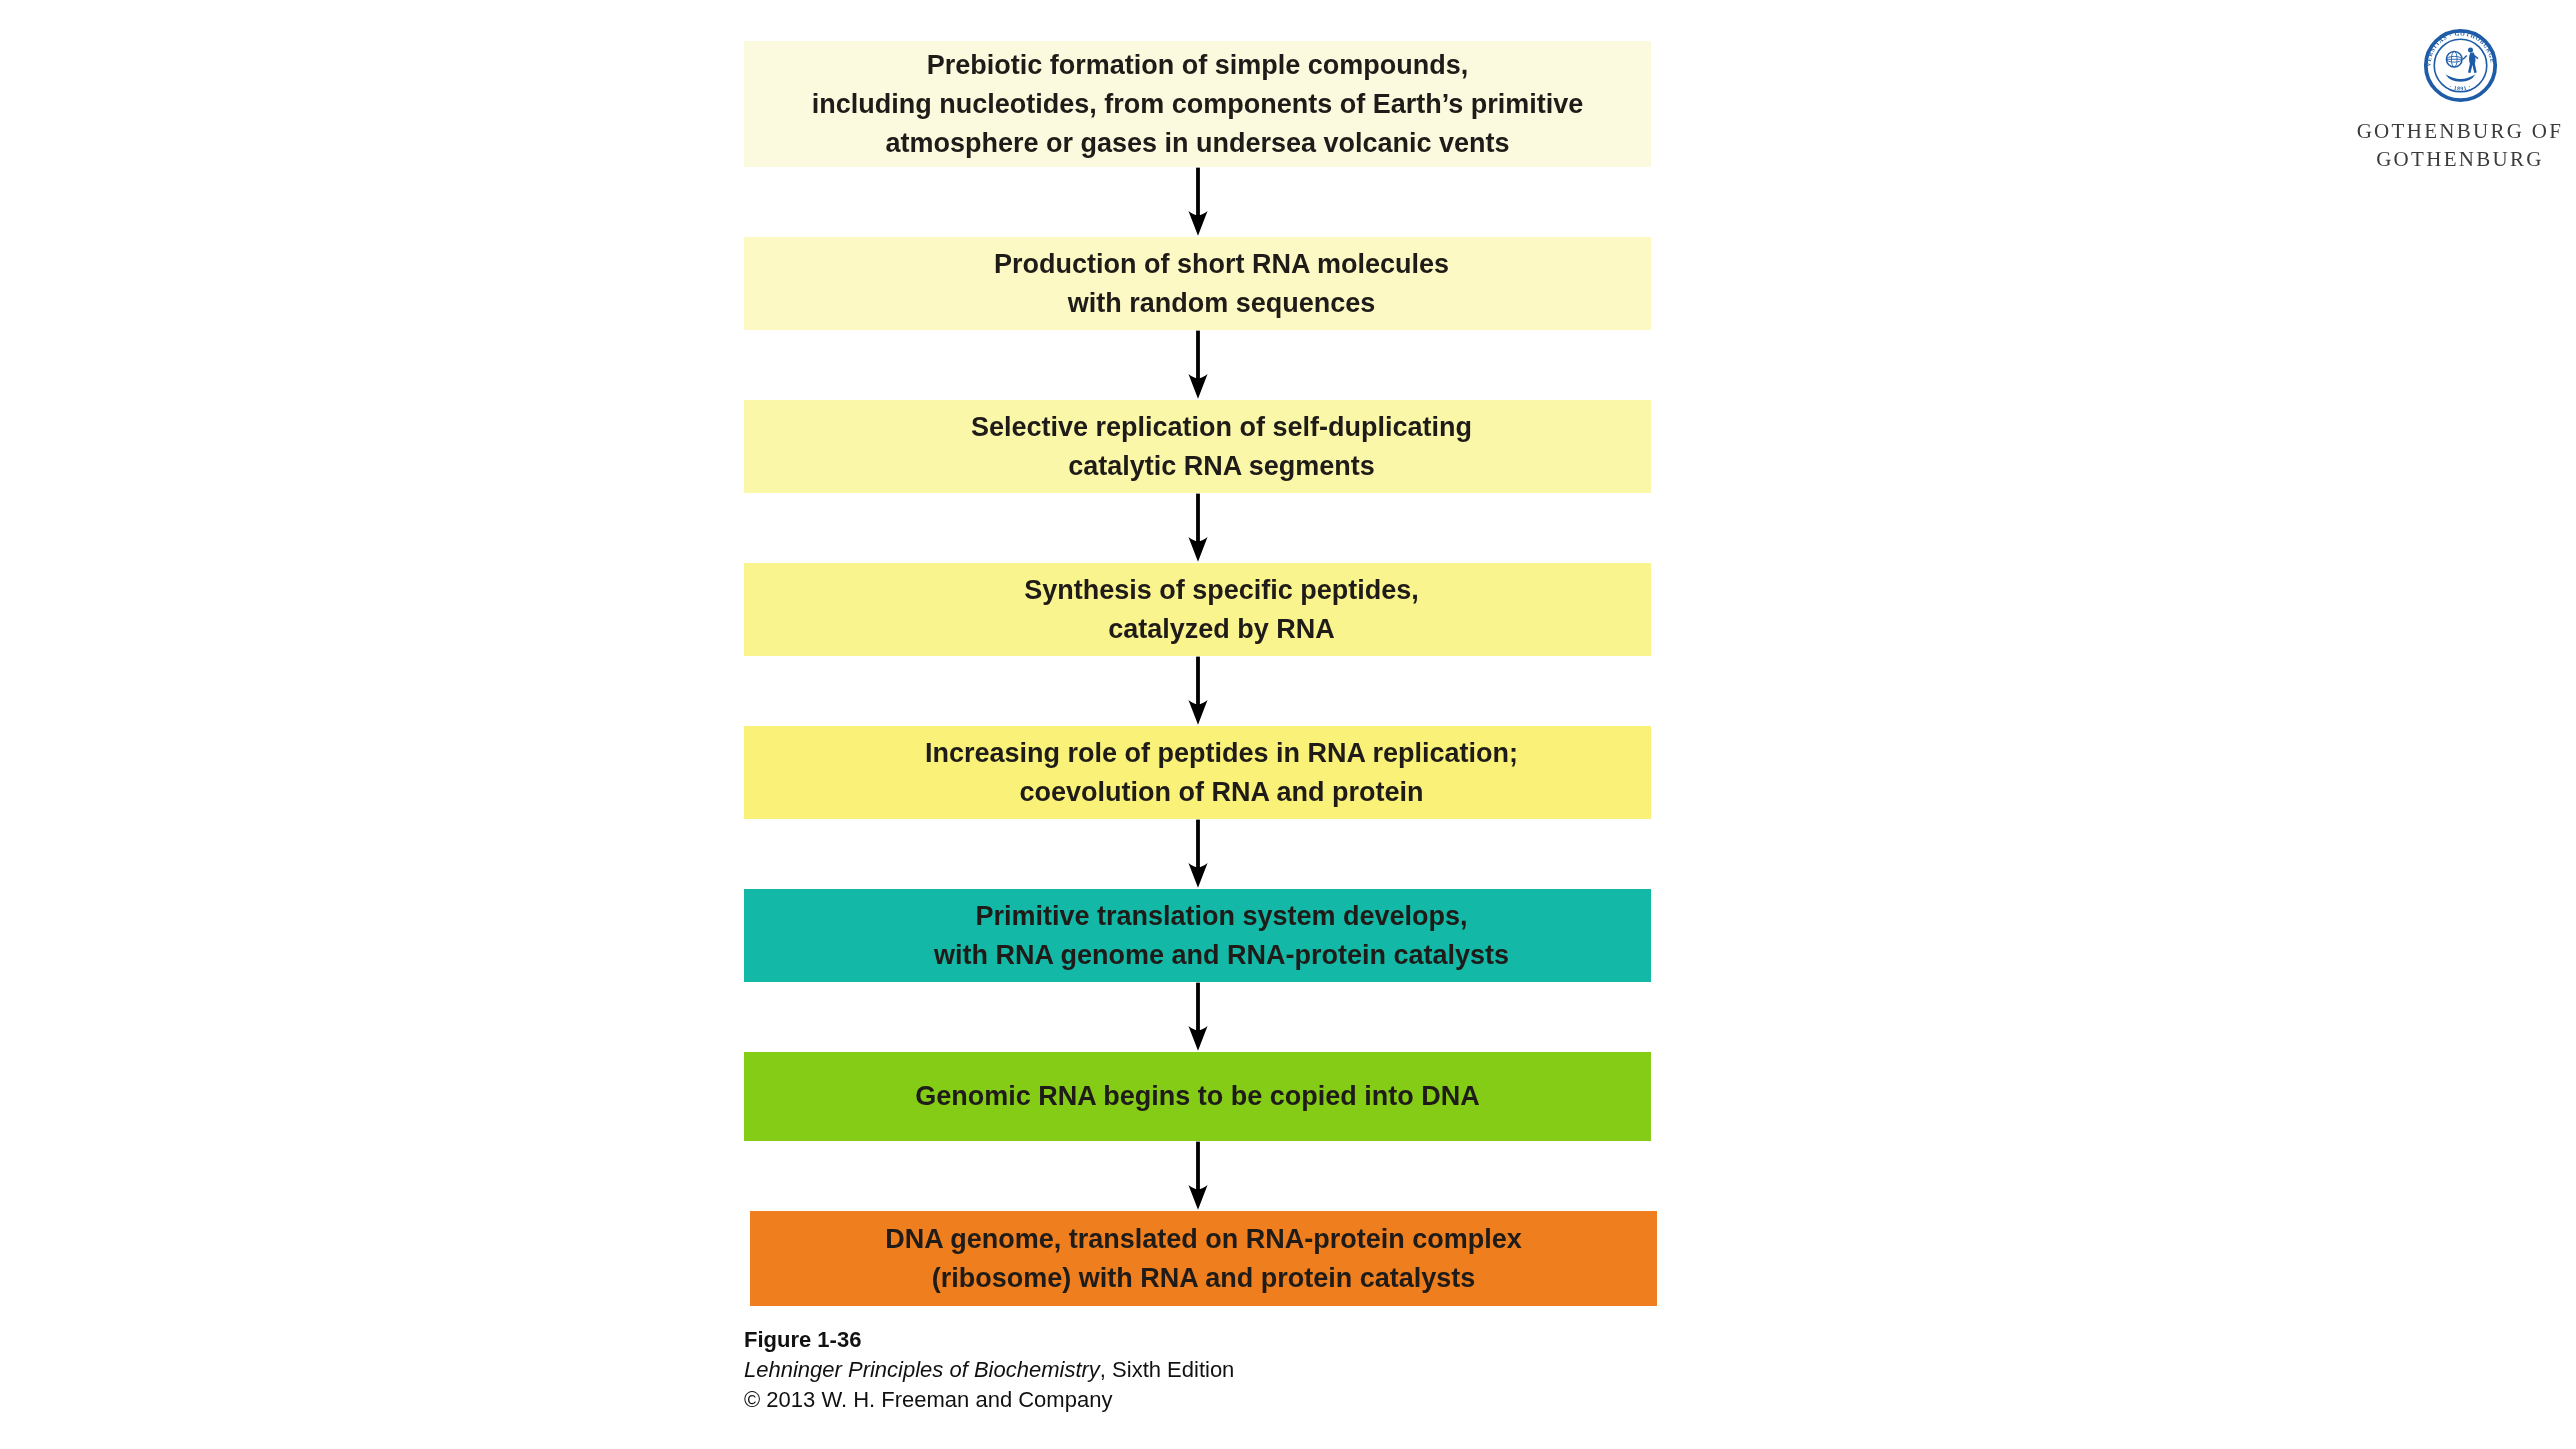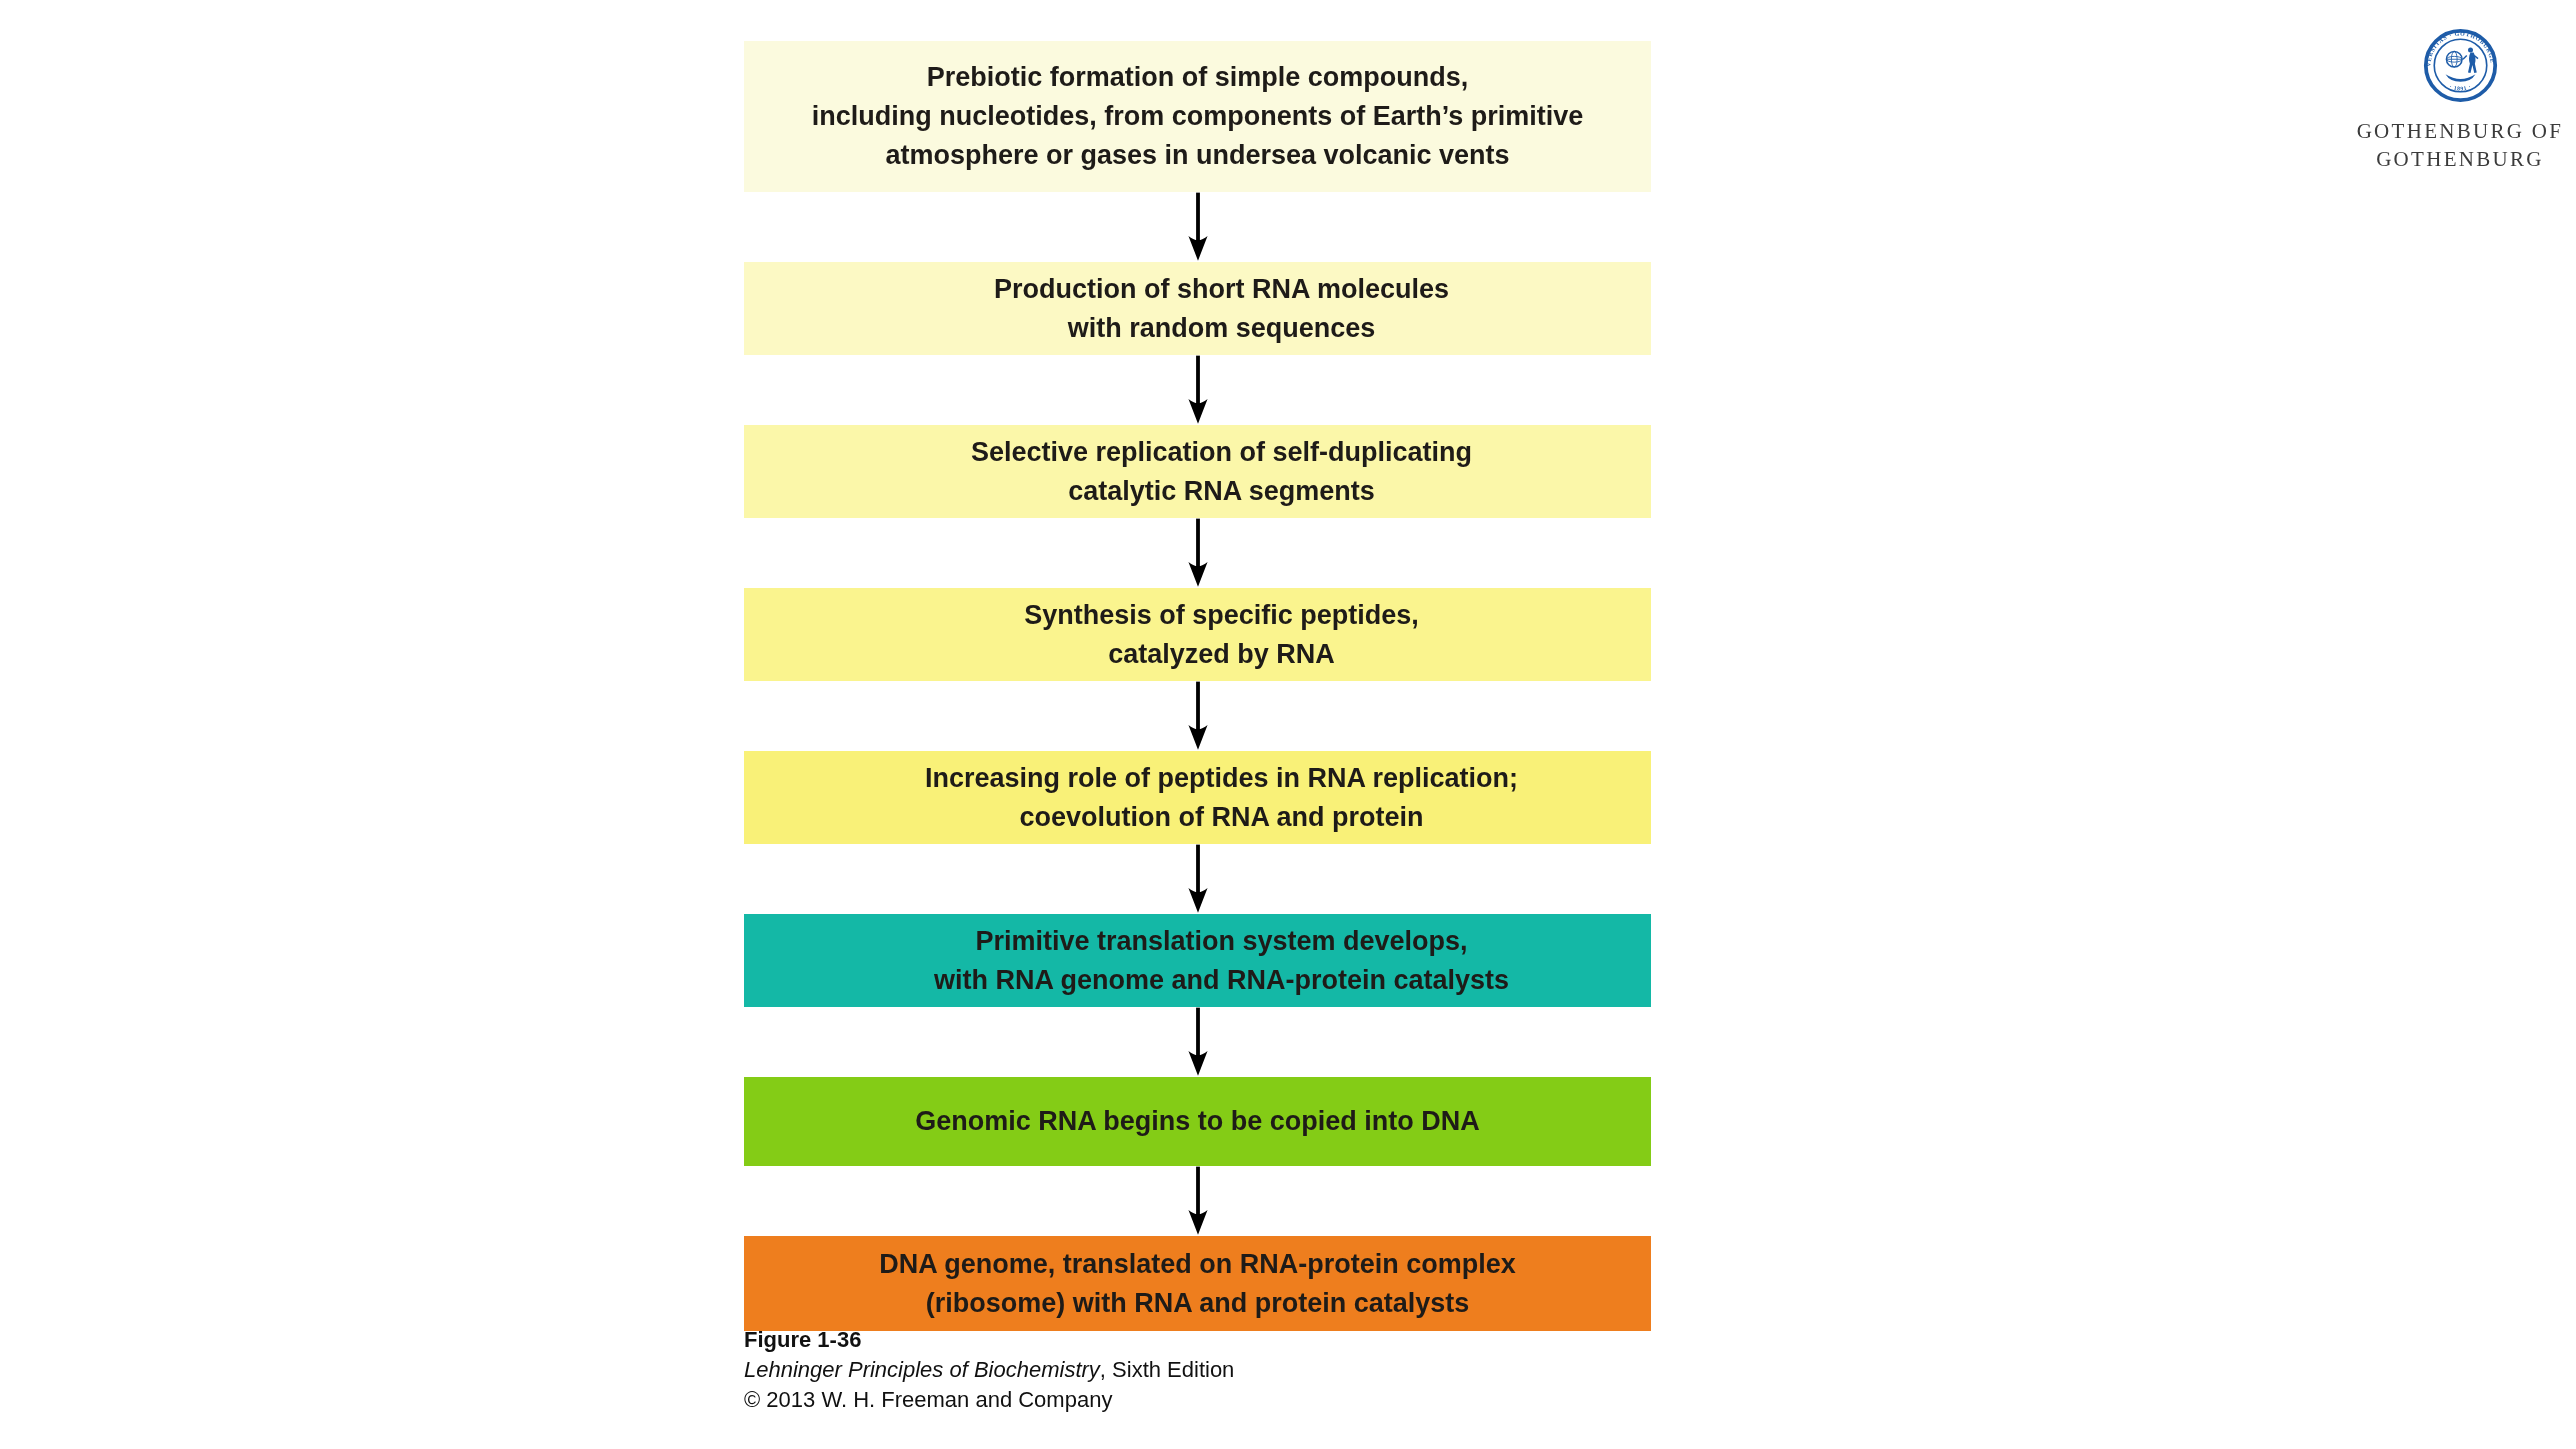--- a/index.html
+++ b/index.html
@@ -13,21 +13,21 @@
   body{font-family:"Liberation Sans",sans-serif;background:#ffffff;}
   .page{position:relative;width:2576px;height:1449px;background:#ffffff;overflow:hidden;}
 
   
   .flow{position:absolute;left:744px;top:41px;width:907px;display:flex;flex-direction:column;align-items:stretch;}
   .step{width:100%;display:flex;align-items:center;justify-content:center;}
   .step-text{
     font-weight:700;font-size:27px;line-height:39px;color:var(--step-text);
     text-align:center;white-space:pre;letter-spacing:0px;
   }
-  .h-3line{height:151px;}
+  .h-3line{height:126px;}
   .h-2line{height:93px;padding-left:48px;}
   .h-1line{height:89px;}
   .h-last{height:95px;}
   .arrow{height:70px;display:flex;align-items:center;justify-content:center;}
   .arrow svg{display:block;height:70px;width:28px;}
   .arrow line{stroke:var(--arrow-color);stroke-width:6;}
   .arrow path{fill:var(--arrow-color);}
 
   
   .caption{position:absolute;left:744px;top:1325px;color:#111111;font-size:22px;line-height:30px;}
@@ -127,21 +127,21 @@
       <div class="step-text">Genomic RNA begins to be copied into DNA</div>
     </div>
 
     <div class="arrow">
       <svg viewBox="0 0 44 108">
           <line x1="22" y1="0" x2="22" y2="76"></line>
           <path d="M22,107 L7,68 Q22,81 37,68 Z"></path>
         </svg>
     </div>
 
-    <div class="step h-last" style="background: rgb(238, 126, 30);">
+    <div class="step h-last" style="background: rgb(238, 126, 30); margin-left: 6px;">
       <div class="step-text">DNA genome, translated on RNA-protein complex
 (ribosome) with RNA and protein catalysts</div>
     </div>
 
   </div>
 
   <div class="caption">
     <div class="cap-figure">Figure 1-36</div>
     <div class="cap-book"><span class="cap-italic">Lehninger Principles of Biochemistry</span><span>, Sixth Edition</span></div>
     <div class="cap-copy">© 2013 W. H. Freeman and Company</div>

